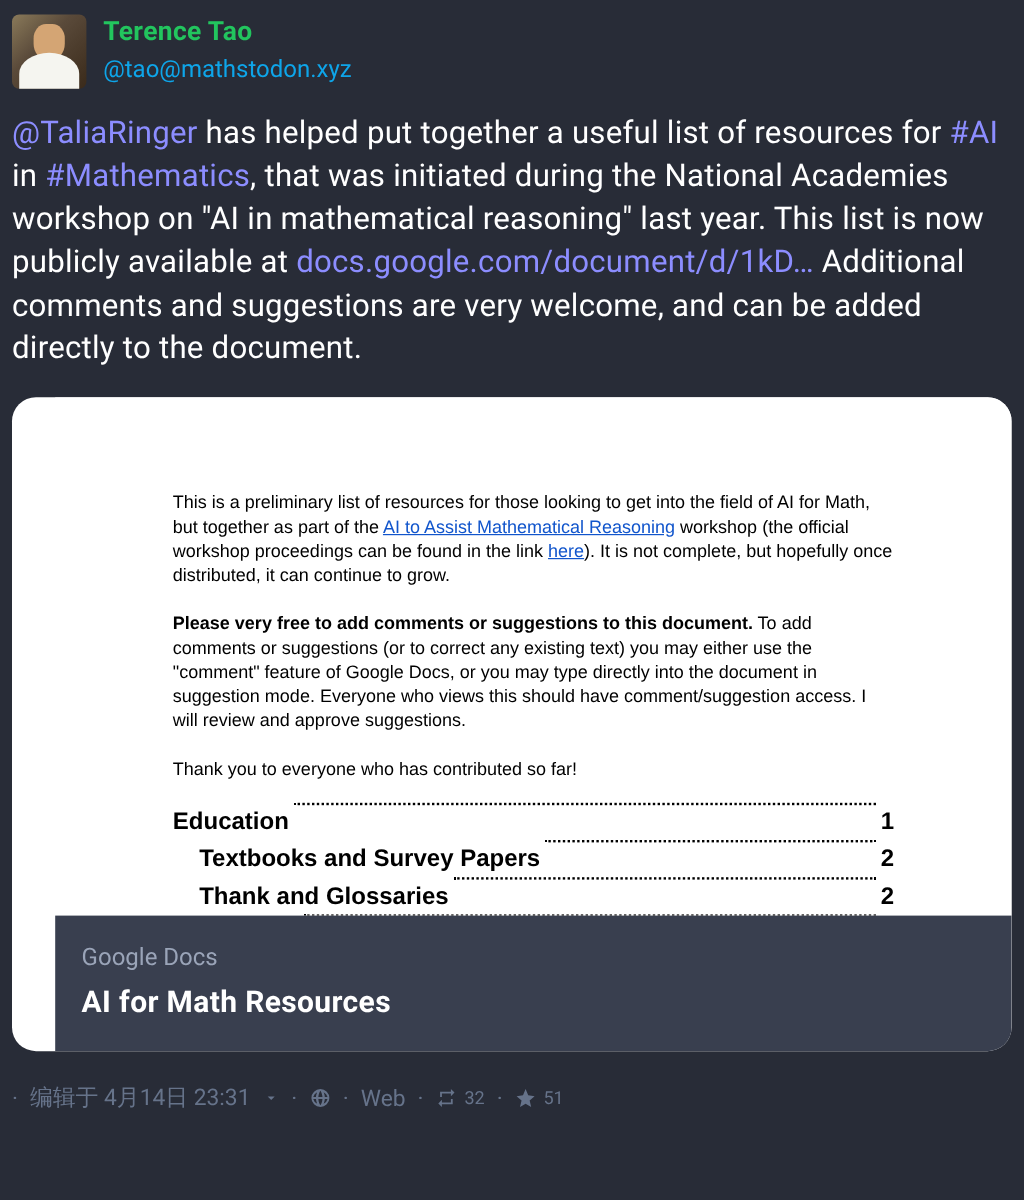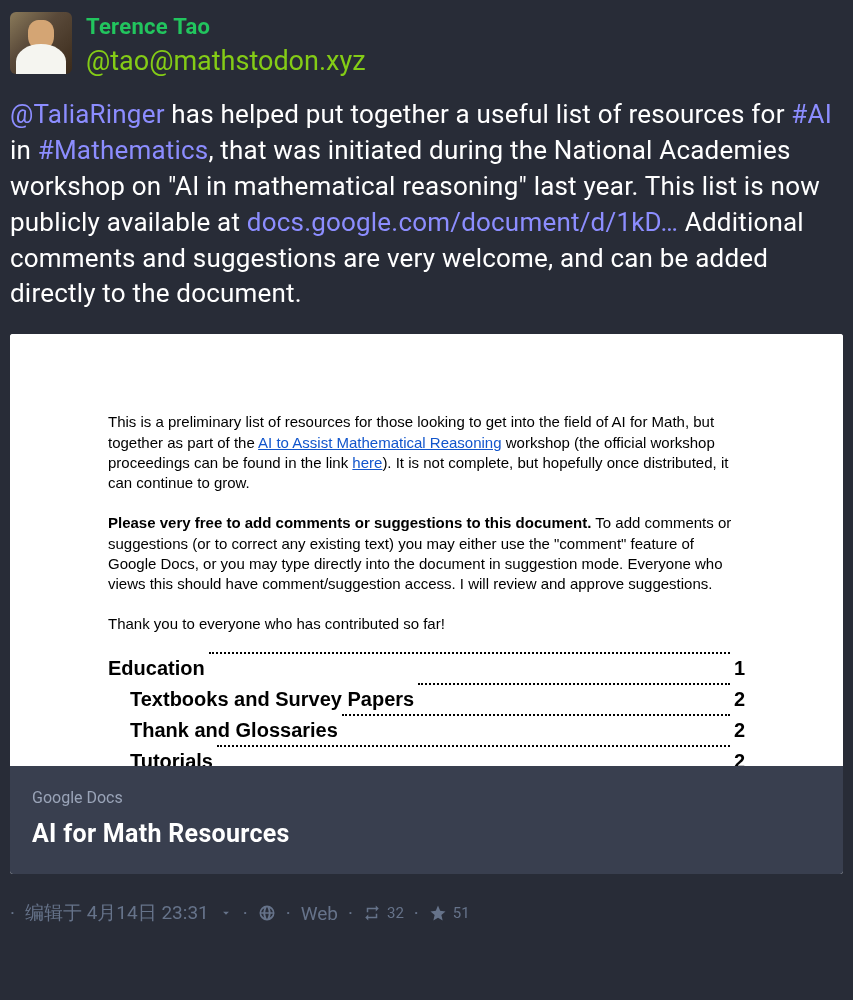--- a/index.html
+++ b/index.html
@@ -43,41 +43,42 @@
     border-radius: 40% 40% 45% 45%;
   }
   .name-block { padding-top: 2px; }
   .display-name {
     color: #22c55e;
     font-size: 22px;
     font-weight: 700;
     letter-spacing: 0.3px;
   }
   .handle {
-    color: #84cc16;
-    font-size: 27px;
+    color: #0ea5e9;
+    font-size: 20px;
     margin-top: 6px;
   }
   .post-body {
     font-size: 26px;
     line-height: 1.38;
     color: #ffffff;
     font-weight: 400;
     margin-bottom: 22px;
     letter-spacing: 0.2px;
   }
   .mention, .hashtag, .link {
     color: #8c8dff;
     text-decoration: none;
   }
   .card {
     background: #ffffff;
-    border-radius: 3px;
+    border-radius: 20px;
     overflow: hidden;
     margin-bottom: 26px;
+    padding-left: 36px;
   }
   .card-preview {
     background: #ffffff;
     padding: 78px 98px 0 98px;
     height: 432px;
     overflow: hidden;
     color: #000000;
     font-family: Arial, Helvetica, sans-serif;
     font-size: 15px;
     line-height: 1.35;
@@ -99,21 +100,21 @@
     margin: 0 4px;
     position: relative;
     top: -3px;
   }
   .card-footer {
     background: #393f4f;
     padding: 22px 22px 26px 22px;
   }
   .card-source {
     color: #9aa4b8;
-    font-size: 16px;
+    font-size: 20px;
     margin-bottom: 12px;
   }
   .card-title {
     color: #ffffff;
     font-size: 25px;
     font-weight: 700;
     letter-spacing: 0.3px;
   }
   .meta-row {
     display: flex;

